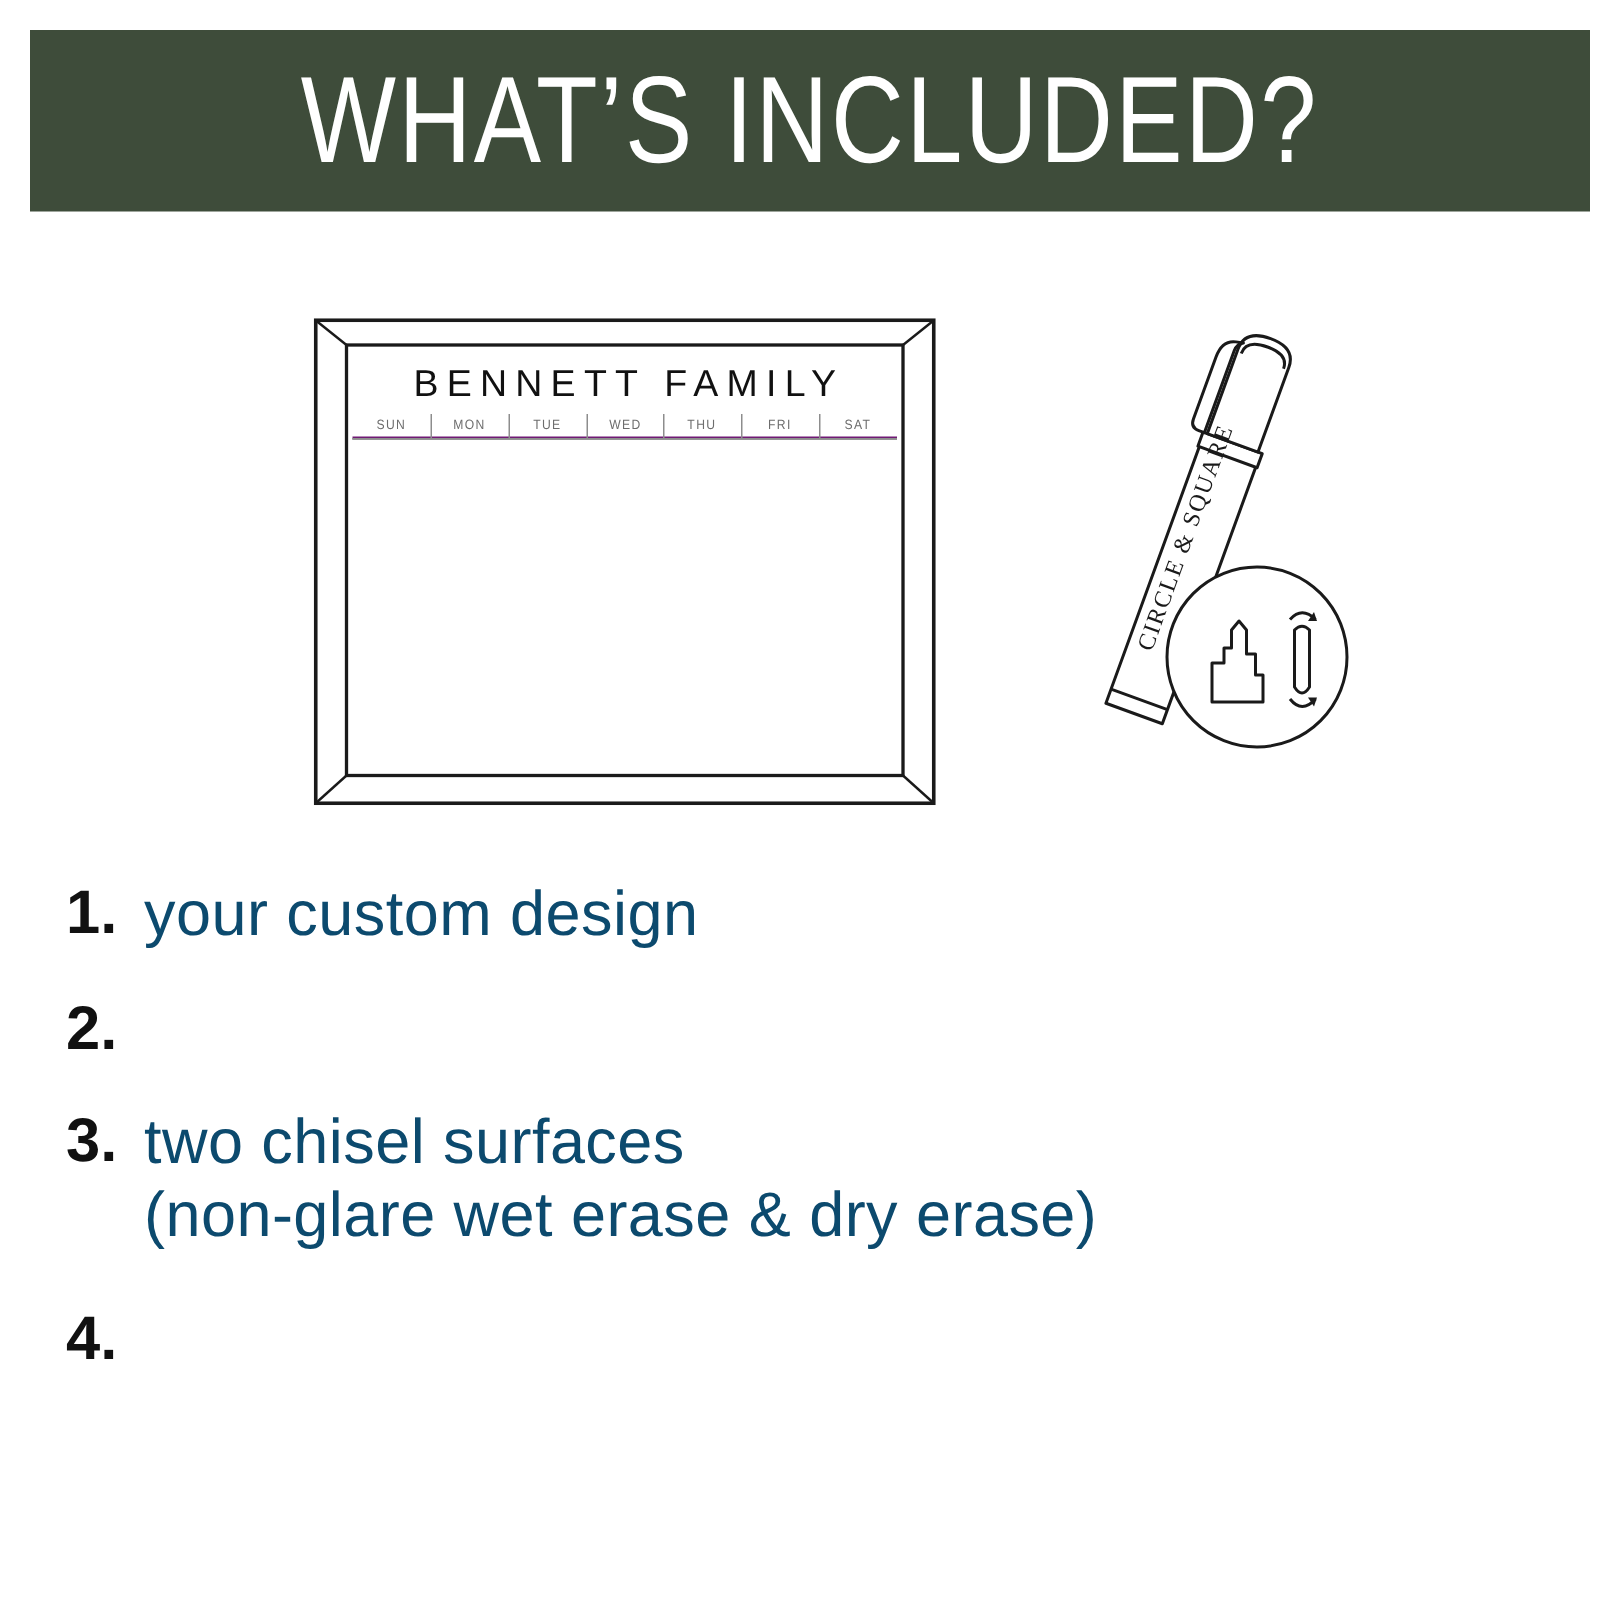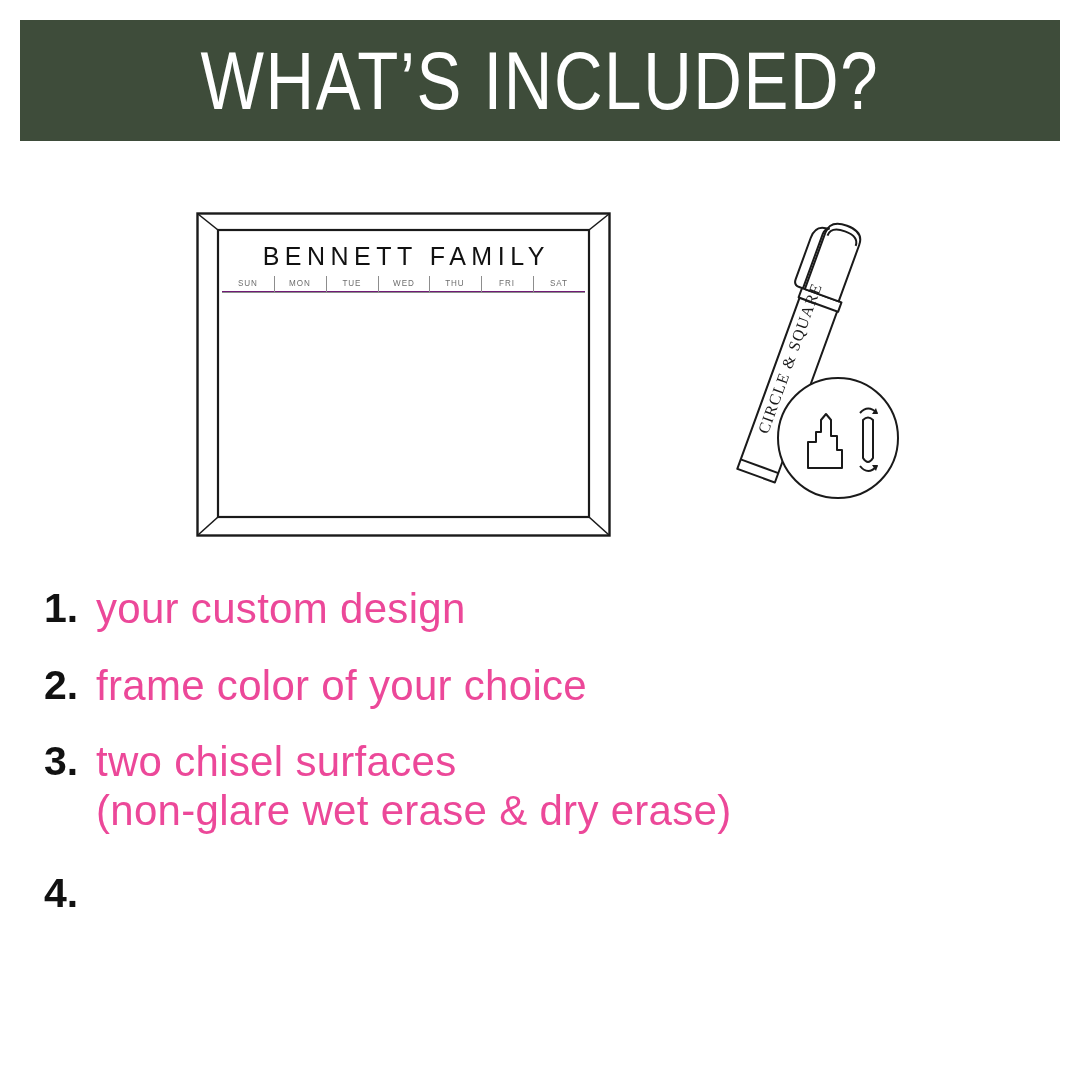--- a/index.html
+++ b/index.html
@@ -29,21 +29,21 @@
     transform:scaleX(0.82);
     transform-origin:center;
     white-space:nowrap;
   }
 
   
   .illus{position:absolute;left:0;top:160px;width:1080px;height:420px;}
 
   
   .board{
-    position:absolute;left:193px;top:52px;
+    position:absolute;left:206px;top:52px;
     width:421px;height:325px;
   }
   .board svg{display:block;width:100%;height:100%;}
 
   .board-inner{
     position:absolute;
     left:22px;top:18px;right:22px;bottom:20px;
     display:flex;flex-direction:column;
   }
   .board-title{
@@ -108,21 +108,21 @@
     font-weight:bold;
     color:#111111;
     line-height:1.16;
     min-width:52px;
     flex:0 0 auto;
   }
   .li-body{
     font-family:"Liberation Sans Narrow","Liberation Sans",sans-serif;
     font-size:42px;
     font-weight:400;
-    color:#ec4899;
+    color:#0c4a6e;
     line-height:1.16;
     letter-spacing:0.3px;
   }
   .li-body .l2{display:block;}
   .li.item3{margin-bottom:34px;}
 </style>
 </head>
 <body>
 
 <div class="page">
@@ -220,23 +220,20 @@
 
     <div class="li">
       <div class="li-num">1.</div>
       <div class="li-body">
         <span class="l1">your custom design</span>
       </div>
     </div>
 
     <div class="li">
       <div class="li-num">2.</div>
-      <div class="li-body">
-        <span class="l1">frame color of your choice</span>
-      </div>
     </div>
 
     <div class="li item3">
       <div class="li-num">3.</div>
       <div class="li-body">
         <span class="l1">two chisel surfaces</span>
         <span class="l2">(non-glare wet erase &amp; dry erase)</span>
       </div>
     </div>
 

